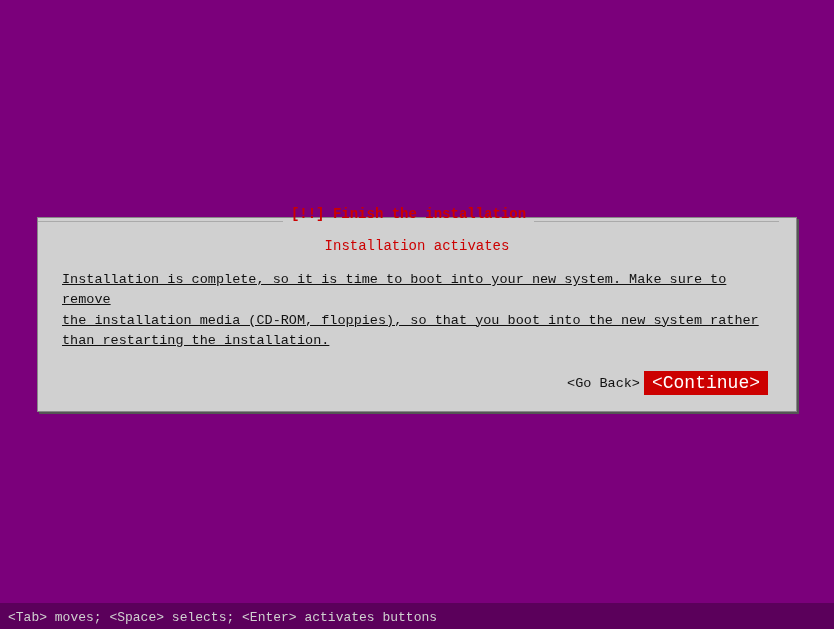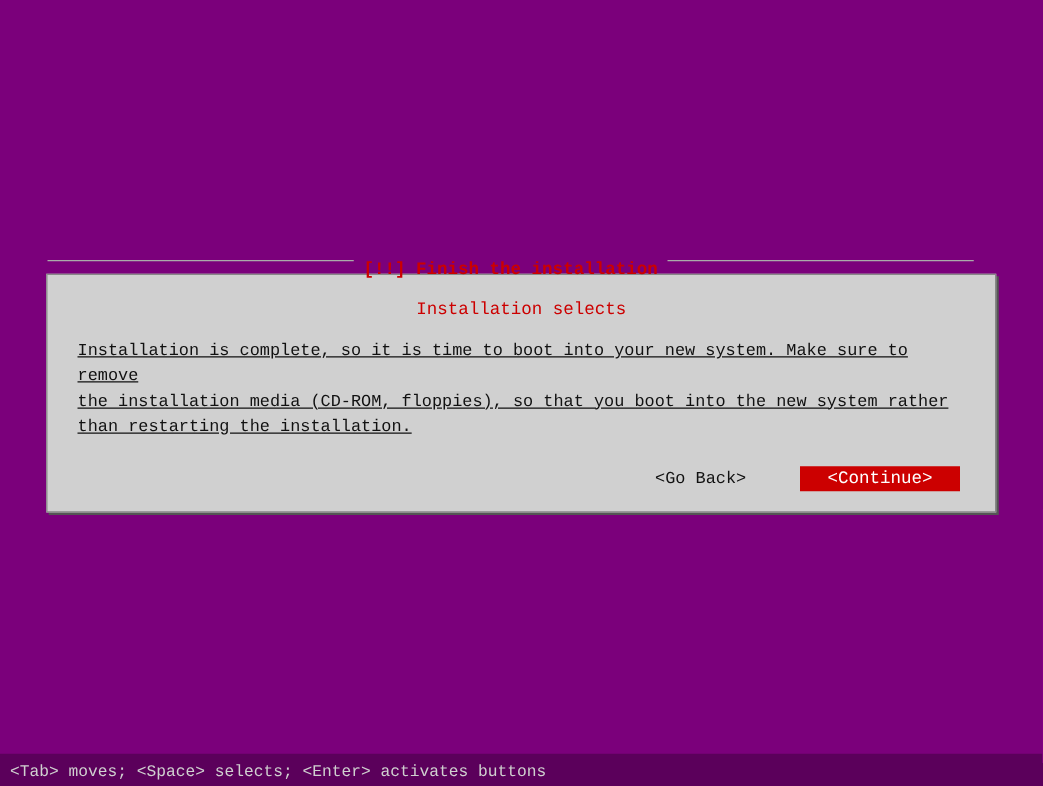--- a/index.html
+++ b/index.html
@@ -54,21 +54,21 @@
       position: relative;
       padding: 0;
     }
 
     .dialog-title-bar {
       position: absolute;
       top: -12px;
       left: 0;
       right: 17px;
       display: flex;
-      align-items: flex-start;
+      align-items: flex-end;
       justify-content: center;
     }
 
     .dialog-title-line-left {
       flex: 1;
       height: 1px;
       background-color: #aaaaaa;
       margin-right: 4px;
     }
 
@@ -121,24 +121,23 @@
       font-size: 13.5px;
       cursor: pointer;
       padding: 2px 4px;
     }
 
     .btn-continue {
       background-color: #cc0000;
       color: #ffffff;
       border: none;
       font-family: 'Courier New', Courier, monospace;
-      font-size: 14px;
+      font-size: 18px;
       cursor: pointer;
-      padding: 2px 22px;
-      margin-left: 39px;
+      padding: 2px 8px;
     }
 
     .dialog-outer-border {
       border: 1px solid #888888;
       box-shadow: 2px 2px 0px #555555;
     }
   </style>
 </head>
 <body>
 
@@ -146,21 +145,21 @@
 
 <div class="dialog-wrapper">
   <div class="dialog dialog-outer-border">
     <div class="dialog-title-bar">
       <div class="dialog-title-line-left"></div>
       <span class="dialog-title-text">[!!] Finish the installation</span>
       <div class="dialog-title-line-right"></div>
     </div>
 
     <div class="dialog-body">
-      <div class="dialog-subtitle">Installation selects</div>
+      <div class="dialog-subtitle">Installation activates</div>
       <div class="dialog-message">
         Installation is complete, so it is time to boot into your new system. Make sure to remove<br>
         the installation media (CD-ROM, floppies), so that you boot into the new system rather<br>
         than restarting the installation.
       </div>
       <div class="dialog-buttons">
         <button class="btn-go-back">&lt;Go Back&gt;</button>
         <button class="btn-continue">&lt;Continue&gt;</button>
       </div>
     </div>

